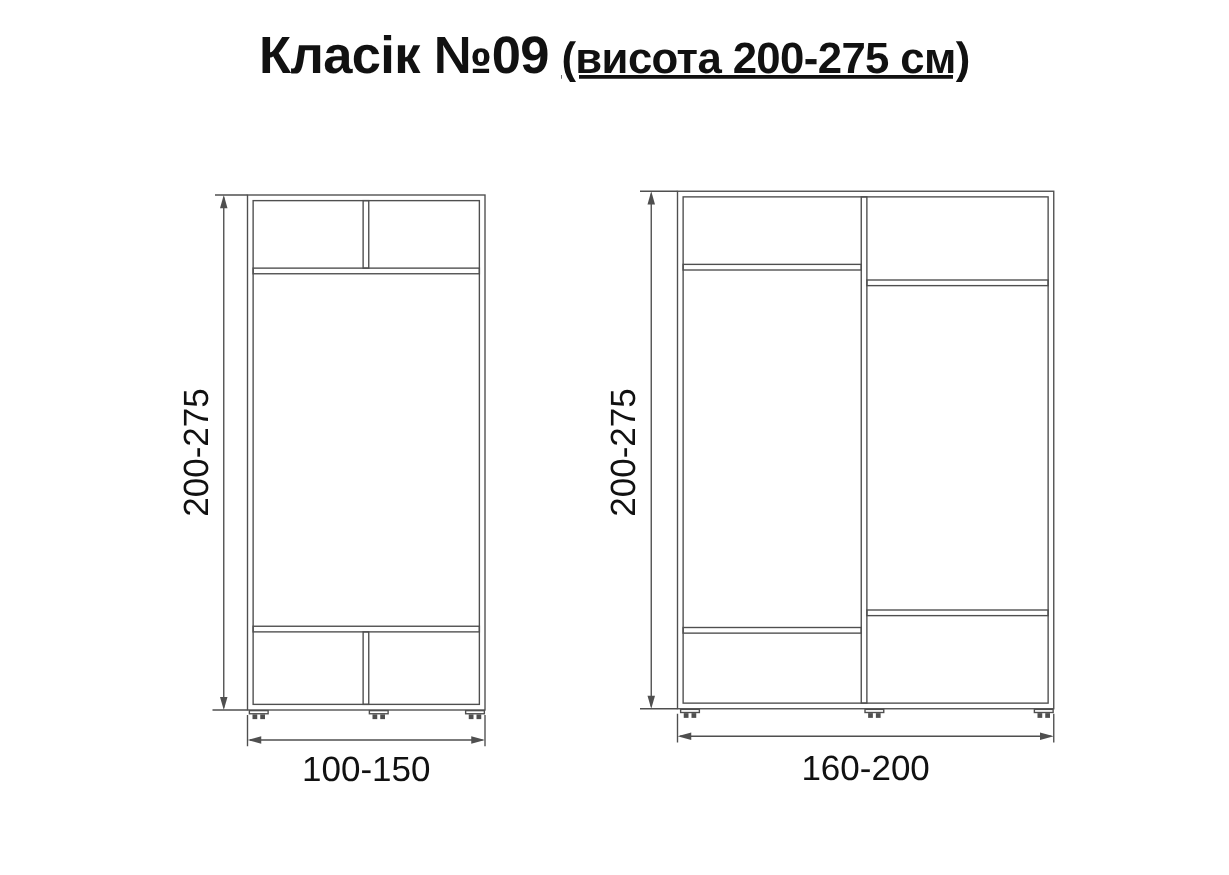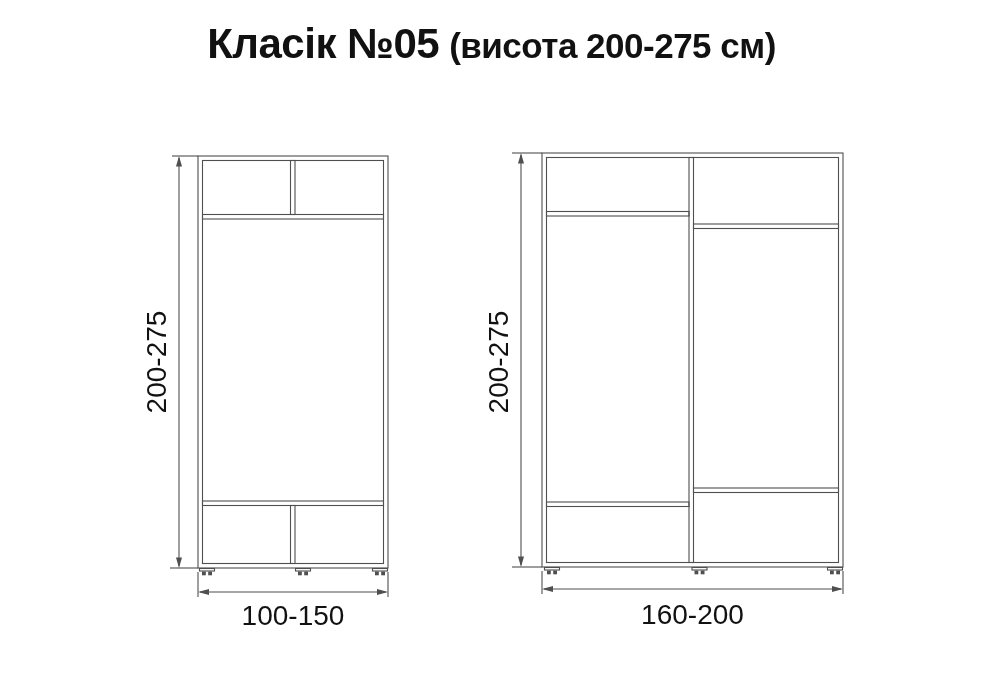--- a/index.html
+++ b/index.html
@@ -26,20 +26,21 @@
   .title-main {
     font-size: 42px;
     font-weight: 800;
     letter-spacing: -0.5px;
   }
   .title-sub {
     font-size: 35px;
     font-weight: 700;
     letter-spacing: -0.5px;
     margin-left: 10px;
+    text-decoration: underline;
   }
   svg.diagram {
     position: absolute;
     left: 0;
     top: 0;
   }
   .ln {
     stroke: var(--line-color, #4f4f4f);
     stroke-width: 1.1;
     fill: none;
@@ -61,21 +62,21 @@
     font-family: "Liberation Sans", "DejaVu Sans", sans-serif;
     font-size: 28px;
     font-weight: 400;
     fill: var(--text-color, #111111);
   }
 </style>
 </head>
 <body>
 
 <div class="title-wrap">
-  <span class="title-main">Класік №05</span><span class="title-sub">(висота 200-275 см)</span>
+  <span class="title-main">Класік №09</span><span class="title-sub">(висота 200-275 см)</span>
 </div>
 
 <svg class="diagram" width="983" height="700" viewBox="0 0 983 700">
 
   <g>
 
     <line class="ln" x1="172" y1="156" x2="198" y2="156"></line>
     <rect class="panel" x="198" y="156" width="190" height="412"></rect>
     <rect class="ln" x="202.5" y="160.5" width="181" height="403"></rect>
 

